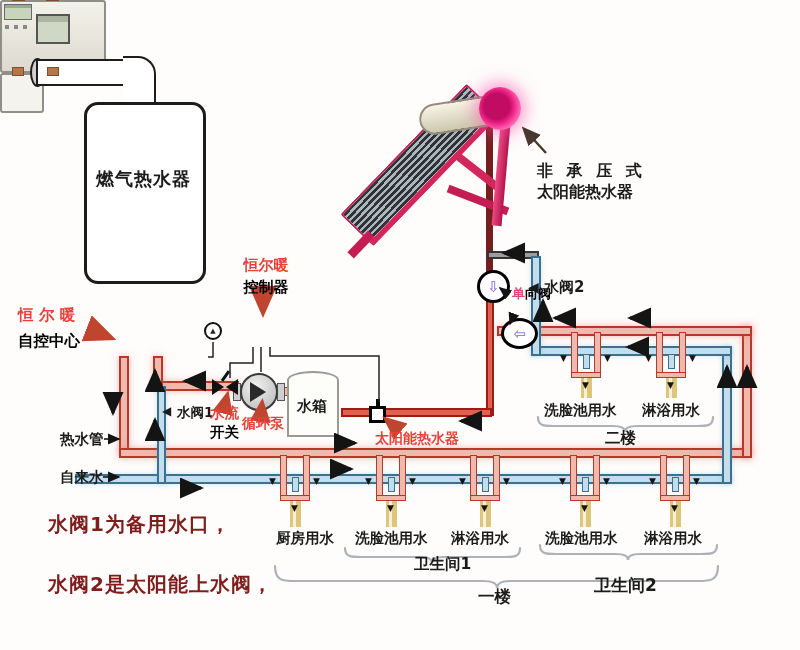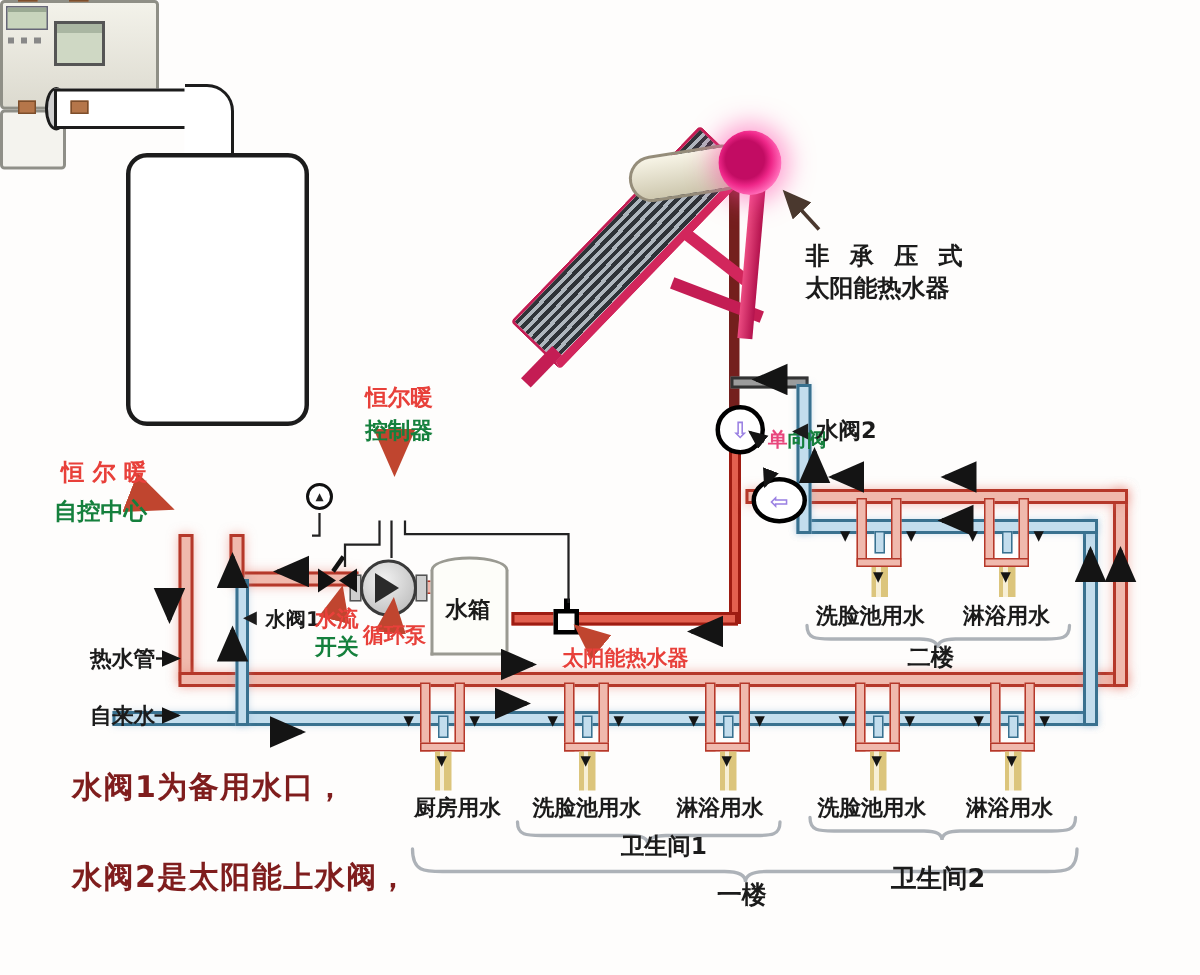--- a/index.html
+++ b/index.html
@@ -20,21 +20,21 @@
   .tap .tbm{left:1px;top:40px;width:30px;height:6px;background:#f0b9ad;border:1.5px solid #b5382a;}
   .tap .tc{left:13px;top:22px;width:7px;height:15px;background:#c3dded;border:1.5px solid #39718f;}
   .tap .ty{left:11px;top:46px;width:11px;height:26px;
            background:repeating-linear-gradient(90deg,#dcc57c 0 3px,#f7efd6 3px 6px,#dcc57c 6px 9px);}
   .tap2 .ty{height:20px;}
   .tap .ta{color:#141414;font-size:9px;font-style:normal;line-height:9px;}
   .tap .ta::before{content:"▼";}
   .tap .a1{left:-10px;top:22px;} .tap .a2{left:34px;top:22px;} .tap .a3{left:12px;top:49px;}
   
   .lbl{position:absolute;font-weight:bold;color:#1b1b1b;white-space:nowrap;}
-  .red{color:#e8403a;} .pur{color:#15803d;} .pink{color:#e8467c;}
+  .red{color:#e8403a;} .pur{color:#000000;} .pink{color:#e8467c;}
   .note{position:absolute;color:#7f1d1d;font-weight:bold;font-size:20px;letter-spacing:1px;white-space:nowrap;}
   
   .gasbox{left:84px;top:102px;width:122px;height:182px;background:#fff;border:3px solid #1c1c1c;border-radius:14px;}
   .cc{left:106px;top:289px;width:102px;height:69px;background:linear-gradient(#f3f2ea,#dcdacf);
       border:2px solid #8f8f86;border-radius:3px;}
   .cc .scr{left:36px;top:14px;width:34px;height:30px;background:#cfd8c4;border:2px solid #555;
       box-shadow:inset 0 6px 0 rgba(60,80,60,.25);}
   .cc .ft{width:13px;height:9px;background:#b5764a;border:1px solid #7d4e2b;}
   .ctl{left:245px;top:312px;width:40px;height:36px;background:#f4f3ee;border:2px solid #8f8f88;border-radius:3px;}
   .ctl .lcd{left:4px;top:4px;width:28px;height:16px;background:#c8d4bc;border:1px solid #667;
@@ -84,20 +84,21 @@
 </style>
 </head>
 <body>
 
 <div id="stage">
 
   <div class="abs chimCap"></div>
   <div class="abs chimH"></div>
   <div class="abs chimV"></div>
   <div class="abs gasbox"></div>
+  <div class="lbl" style="left:96px;top:167px;font-size:18px;letter-spacing:1px">燃气热水器</div>
 
   <div class="abs pd" style="left:486px;top:124px;width:7px;height:148px"></div>
   <div class="abs pk" style="left:487px;top:251px;width:52px;height:8px"></div>
   <div class="abs pe" style="left:486px;top:294px;width:8px;height:122px"></div>
   <div class="abs pe" style="left:341px;top:408px;width:151px;height:9px"></div>
 
   <div class="abs pr" style="left:119px;top:356px;width:10px;height:98px"></div>
   <div class="abs pr" style="left:119px;top:448px;width:633px;height:10px"></div>
   <div class="abs pr" style="left:742px;top:326px;width:10px;height:132px"></div>
   <div class="abs pr" style="left:497px;top:326px;width:255px;height:10px"></div>
@@ -285,21 +286,21 @@
       <polyline points="213,342 213,357 208,357"></polyline>
     </g>
     <g stroke="#adb2b8" stroke-width="2.2" fill="none" stroke-linecap="round">
       <path d="M345,548 C345,557 351,557 361,557 L420,557 Q432,557 432,563 Q432,557 444,557 L504,557 C514,557 520,557 520,548"></path>
       <path d="M540,545 C540,554 546,554 556,554 L616,554 Q628,554 628,560 Q628,554 640,554 L701,554 C711,554 717,554 717,545"></path>
       <path d="M538,417 C538,426 544,426 554,426 L613,426 Q625,426 625,432 Q625,426 637,426 L697,426 C707,426 713,426 713,417"></path>
       <path d="M275,566 C275,581 283,581 295,581 L483,581 Q497,581 497,588 Q497,581 511,581 L698,581 C710,581 718,581 718,566"></path>
     </g>
   </svg>
 
-  <div class="lbl" style="left:18px;top:302px;width:80px;text-align:right;font-size:15.5px;line-height:26px">
+  <div class="lbl" style="left:18px;top:302px;width:80px;text-align:left;font-size:15.5px;line-height:26px">
     <div class="red">恒 尔 暖</div>
     <div class="pur">自控中心</div>
   </div>
   <div class="lbl" style="left:240px;top:254px;width:52px;text-align:center;font-size:15px;line-height:22px">
     <div class="red">恒尔暖</div>
     <div class="pur">控制器</div>
   </div>
   <div class="lbl" style="left:537px;top:160px;font-size:16px;line-height:21px">
     <div style="letter-spacing:4px">非 承 压 式</div>
     <div>太阳能热水器</div>

